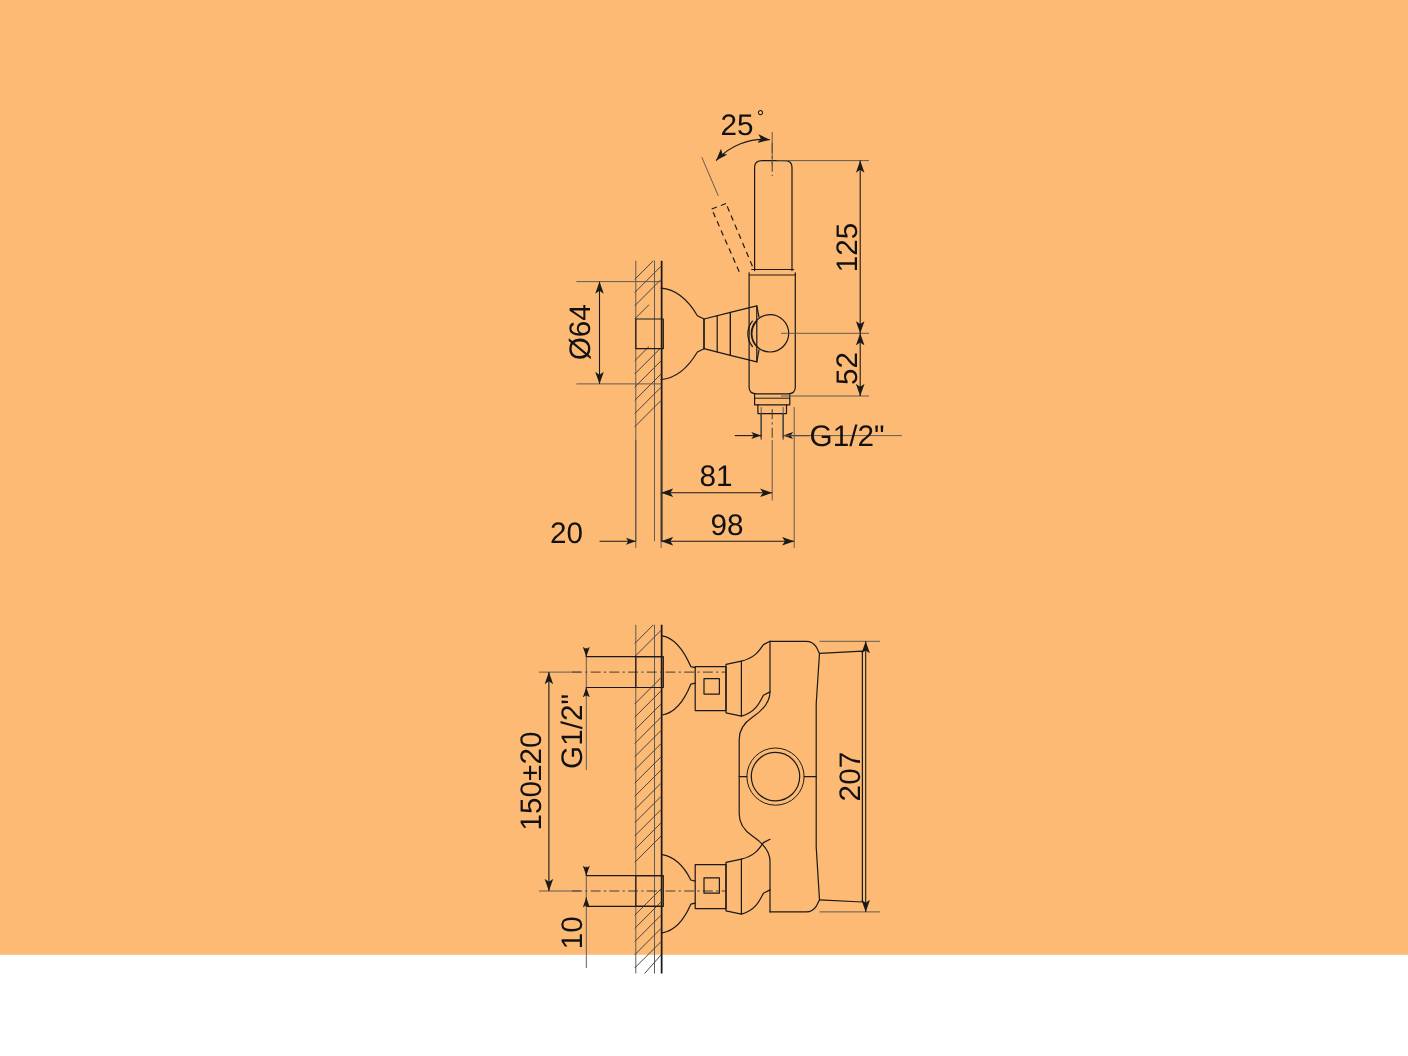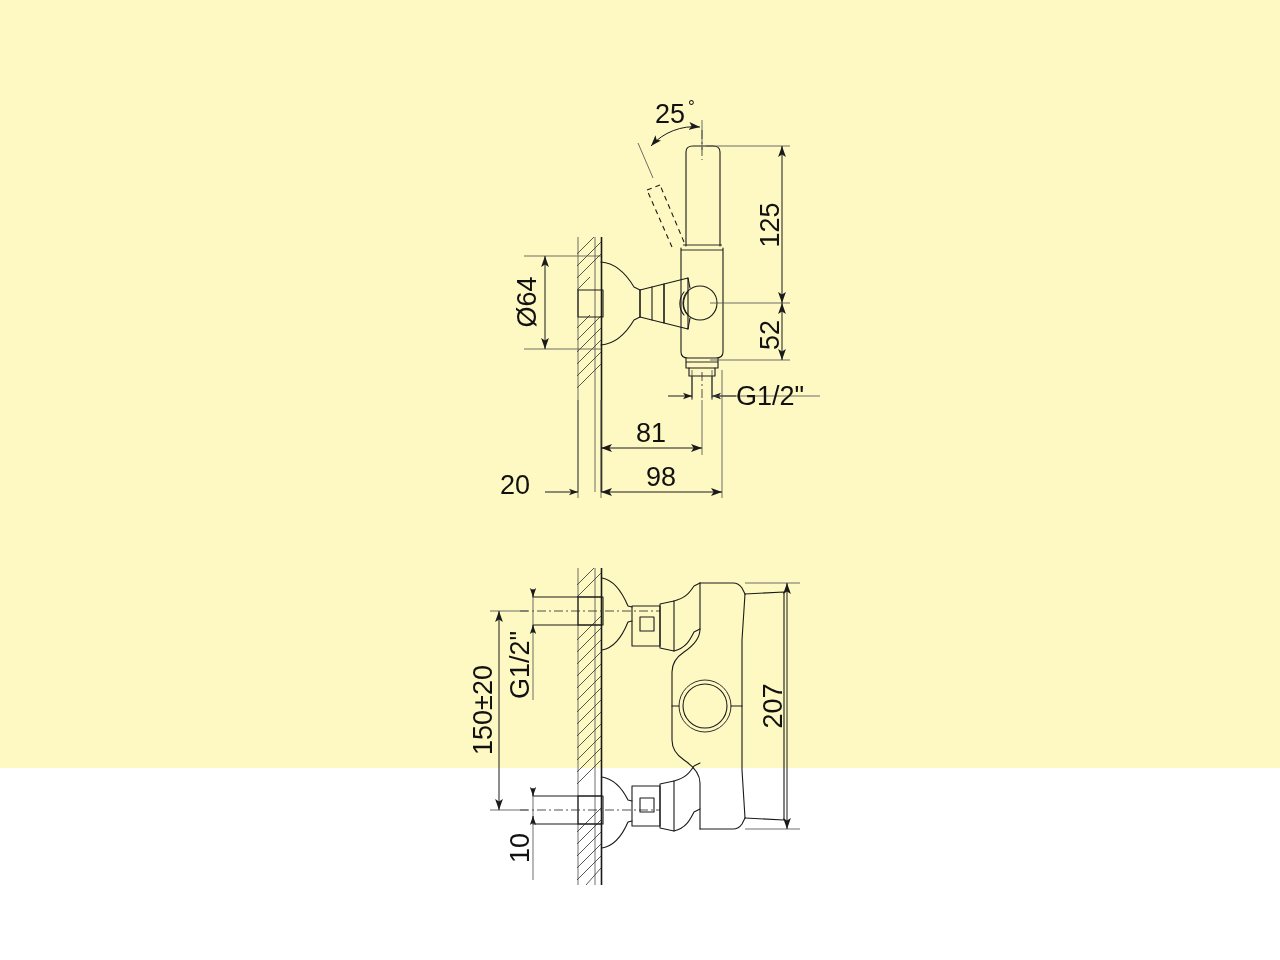--- a/index.html
+++ b/index.html
@@ -1,17 +1,17 @@
 <!DOCTYPE html>
 <html><head>
 <meta charset="utf-8">
 <style>
   html,body{margin:0;padding:0;background:#ffffff;}
   body{width:1280px;height:960px;overflow:hidden;font-family:"Liberation Sans",sans-serif;}
-  #stage{position:relative;width:1280px;height:768px;background:#fef9c3;}
+  #stage{position:relative;width:1280px;height:868px;background:#fdba74;}
   svg{display:block;}
   .ln{fill:none;stroke:#1a1a1a;stroke-width:1.1;stroke-linecap:round;stroke-linejoin:round;}
   .ln-thin{fill:none;stroke:#1a1a1a;stroke-width:0.9;}
   .dim{fill:none;stroke:#1a1a1a;stroke-width:1.0;}
   .ext{fill:none;stroke:#555;stroke-width:0.85;}
   .hatch{fill:none;stroke:#444;stroke-width:0.9;}
   .dash{fill:none;stroke:#1a1a1a;stroke-width:1.1;stroke-dasharray:5 4;}
   .center{fill:none;stroke:#333;stroke-width:0.85;stroke-dasharray:9 3 2 3;}
   .txt{font-family:"Liberation Sans",sans-serif;font-size:27px;fill:#111;letter-spacing:0px;}
   .txt-sm{font-family:"Liberation Sans",sans-serif;font-size:17px;fill:#111;}

